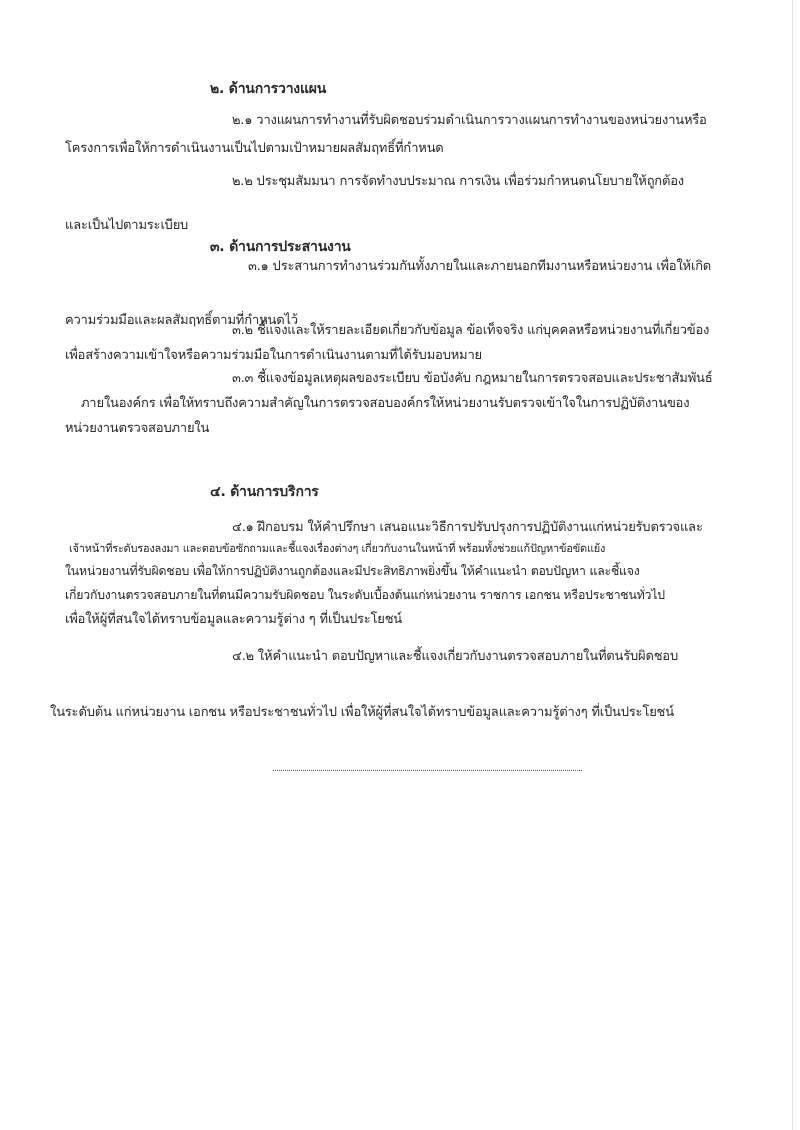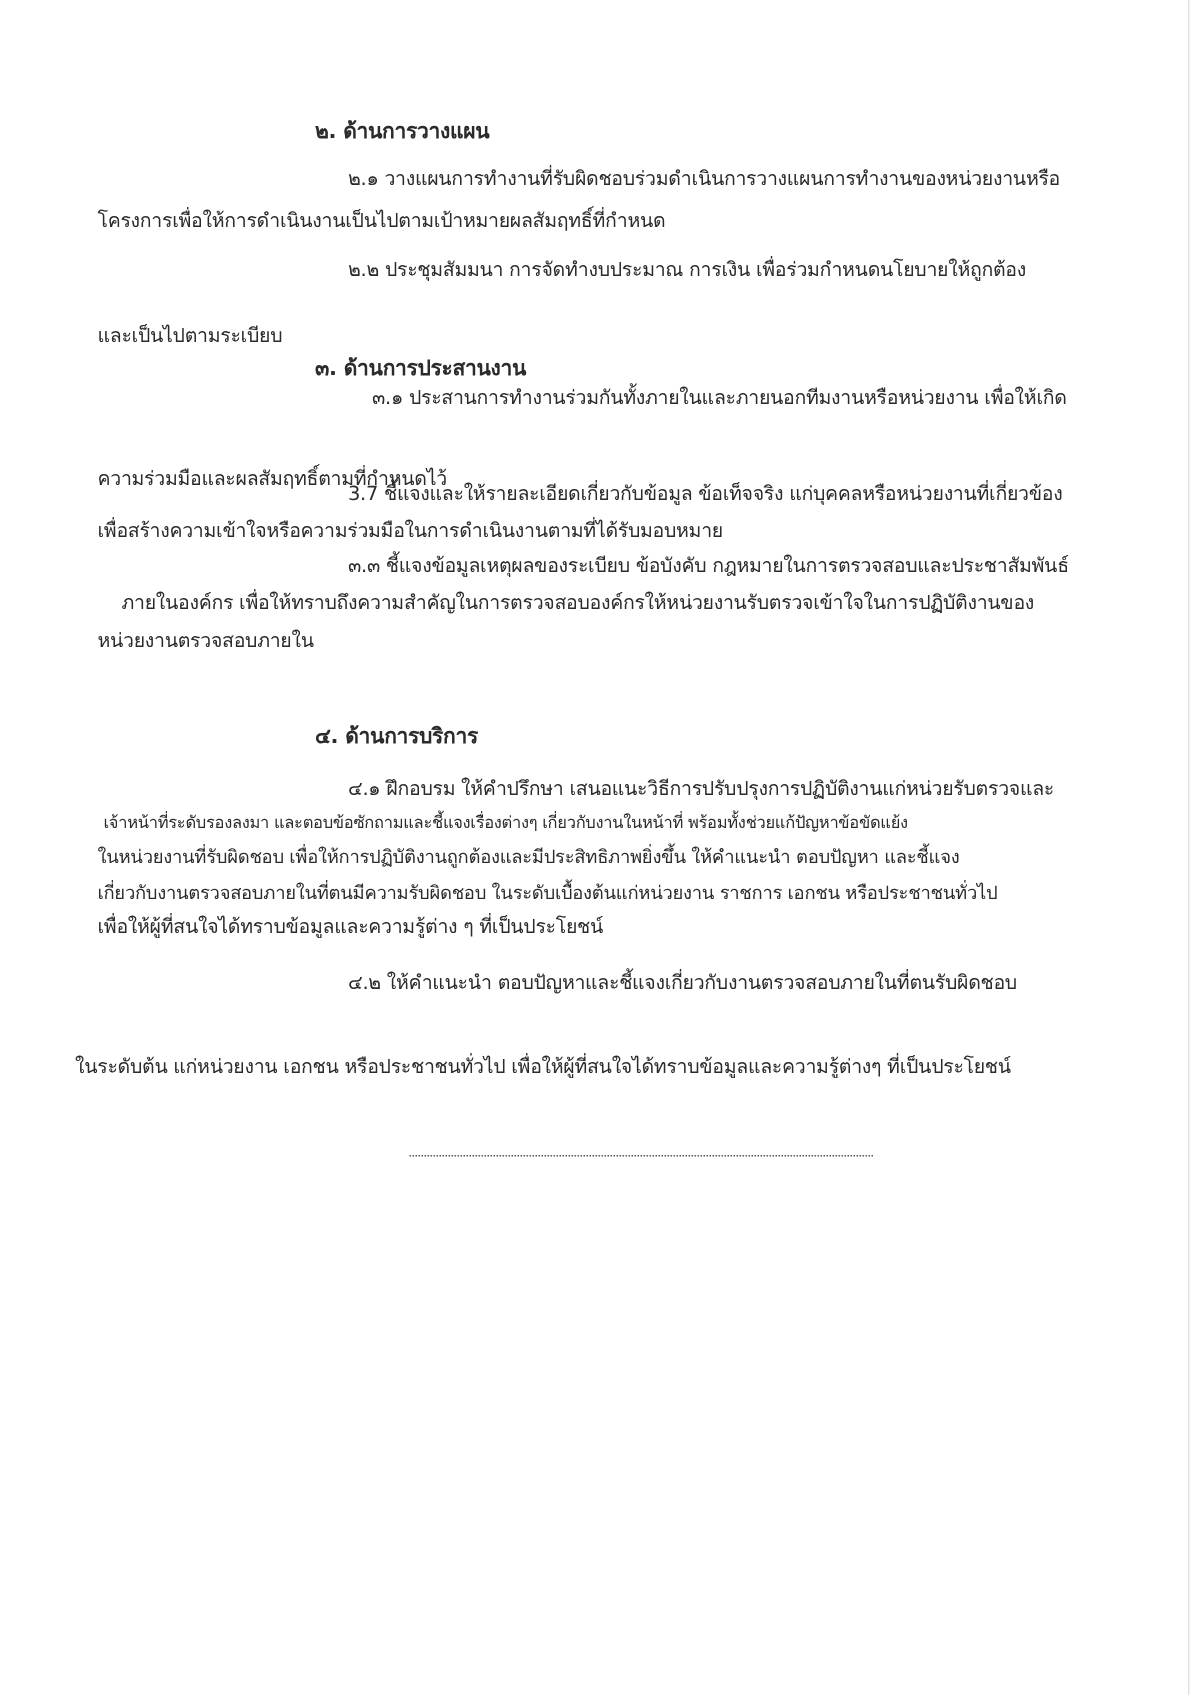--- a/index.html
+++ b/index.html
@@ -20,21 +20,21 @@
 
   <div class="line heading" style="left:210px; top:78px;">๒.  ด้านการวางแผน</div>
   <div class="line" style="left:232px; top:110px;">๒.๑ วางแผนการทำงานที่รับผิดชอบร่วมดำเนินการวางแผนการทำงานของหน่วยงานหรือ</div>
   <div class="line" style="left:65px; top:138px;">โครงการเพื่อให้การดำเนินงานเป็นไปตามเป้าหมายผลสัมฤทธิ์ที่กำหนด</div>
   <div class="line" style="left:232px; top:171px;">๒.๒  ประชุมสัมมนา  การจัดทำงบประมาณ  การเงิน  เพื่อร่วมกำหนดนโยบายให้ถูกต้อง</div>
   <div class="line" style="left:65px; top:215px;">และเป็นไปตามระเบียบ</div>
 
   <div class="line heading" style="left:210px; top:236px;">๓.  ด้านการประสานงาน</div>
   <div class="line" style="left:232px; top:256px;margin-left:16px;">๓.๑ ประสานการทำงานร่วมกันทั้งภายในและภายนอกทีมงานหรือหน่วยงาน เพื่อให้เกิด</div>
   <div class="line" style="left:65px; top:294px;margin-top:16px;">ความร่วมมือและผลสัมฤทธิ์ตามที่กำหนดไว้</div>
-  <div class="line" style="left:232px; top:320px;">3.7 ชี้แจงและให้รายละเอียดเกี่ยวกับข้อมูล ข้อเท็จจริง แก่บุคคลหรือหน่วยงานที่เกี่ยวข้อง</div>
+  <div class="line" style="left:232px; top:320px;">๓.๒ ชี้แจงและให้รายละเอียดเกี่ยวกับข้อมูล ข้อเท็จจริง แก่บุคคลหรือหน่วยงานที่เกี่ยวข้อง</div>
   <div class="line" style="left:65px; top:345px;">เพื่อสร้างความเข้าใจหรือความร่วมมือในการดำเนินงานตามที่ได้รับมอบหมาย</div>
   <div class="line" style="left:232px; top:368px;">๓.๓ ชี้แจงข้อมูลเหตุผลของระเบียบ ข้อบังคับ กฎหมายในการตรวจสอบและประชาสัมพันธ์</div>
   <div class="line" style="left:81px; top:393px;">ภายในองค์กร เพื่อให้ทราบถึงความสำคัญในการตรวจสอบองค์กรให้หน่วยงานรับตรวจเข้าใจในการปฏิบัติงานของ</div>
   <div class="line" style="left:65px; top:418px;">หน่วยงานตรวจสอบภายใน</div>
 
   <div class="line heading" style="left:210px; top:481px;text-align:right;">๔.  ด้านการบริการ</div>
   <div class="line" style="left:232px; top:517px;">๔.๑ ฝึกอบรม ให้คำปรึกษา เสนอแนะวิธีการปรับปรุงการปฏิบัติงานแก่หน่วยรับตรวจและ</div>
   <div class="line" style="left:69px; top:539px; font-size:11px;">เจ้าหน้าที่ระดับรองลงมา และตอบข้อซักถามและชี้แจงเรื่องต่างๆ เกี่ยวกับงานในหน้าที่  พร้อมทั้งช่วยแก้ปัญหาข้อขัดแย้ง</div>
   <div class="line" style="left:65px; top:561px; font-size:12.3px;">ในหน่วยงานที่รับผิดชอบ  เพื่อให้การปฏิบัติงานถูกต้องและมีประสิทธิภาพยิ่งขึ้น ให้คำแนะนำ ตอบปัญหา และชี้แจง</div>
   <div class="line" style="left:65px; top:585px; font-size:12.3px;">เกี่ยวกับงานตรวจสอบภายในที่ตนมีความรับผิดชอบ ในระดับเบื้องต้นแก่หน่วยงาน ราชการ เอกชน หรือประชาชนทั่วไป</div>

